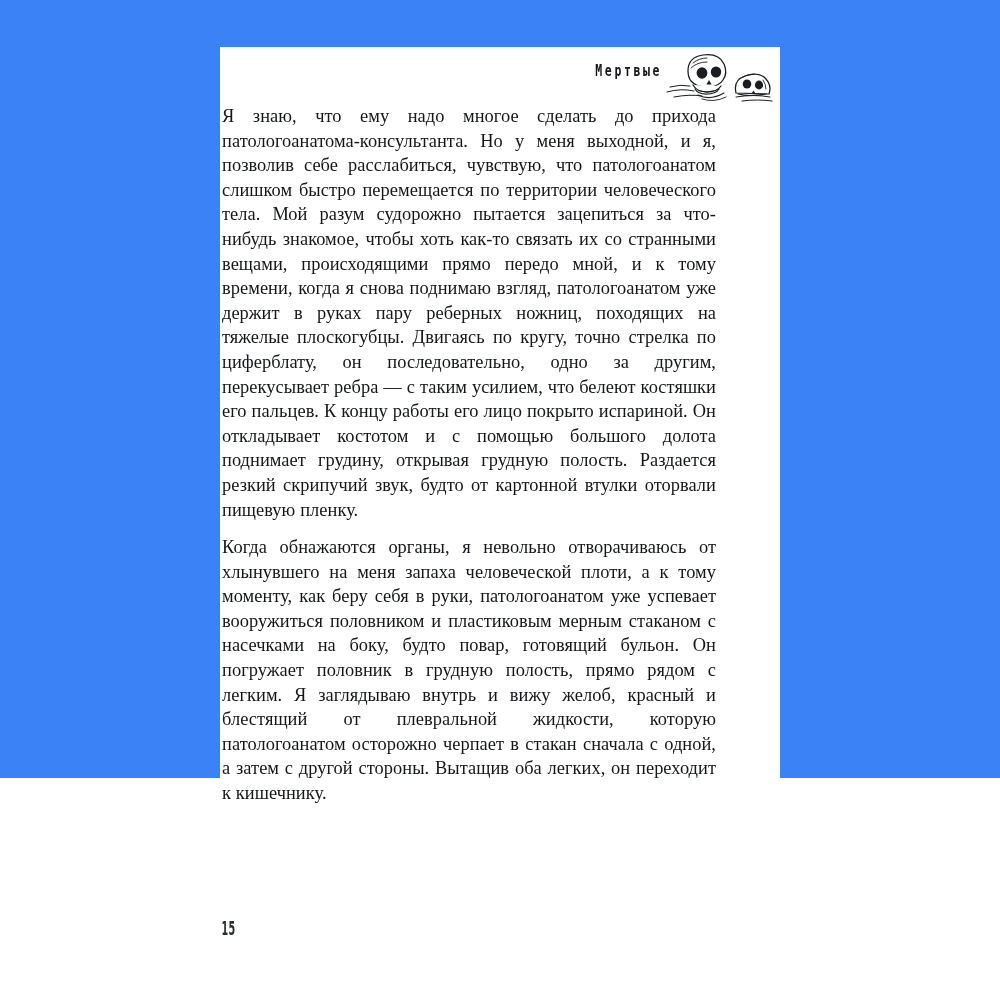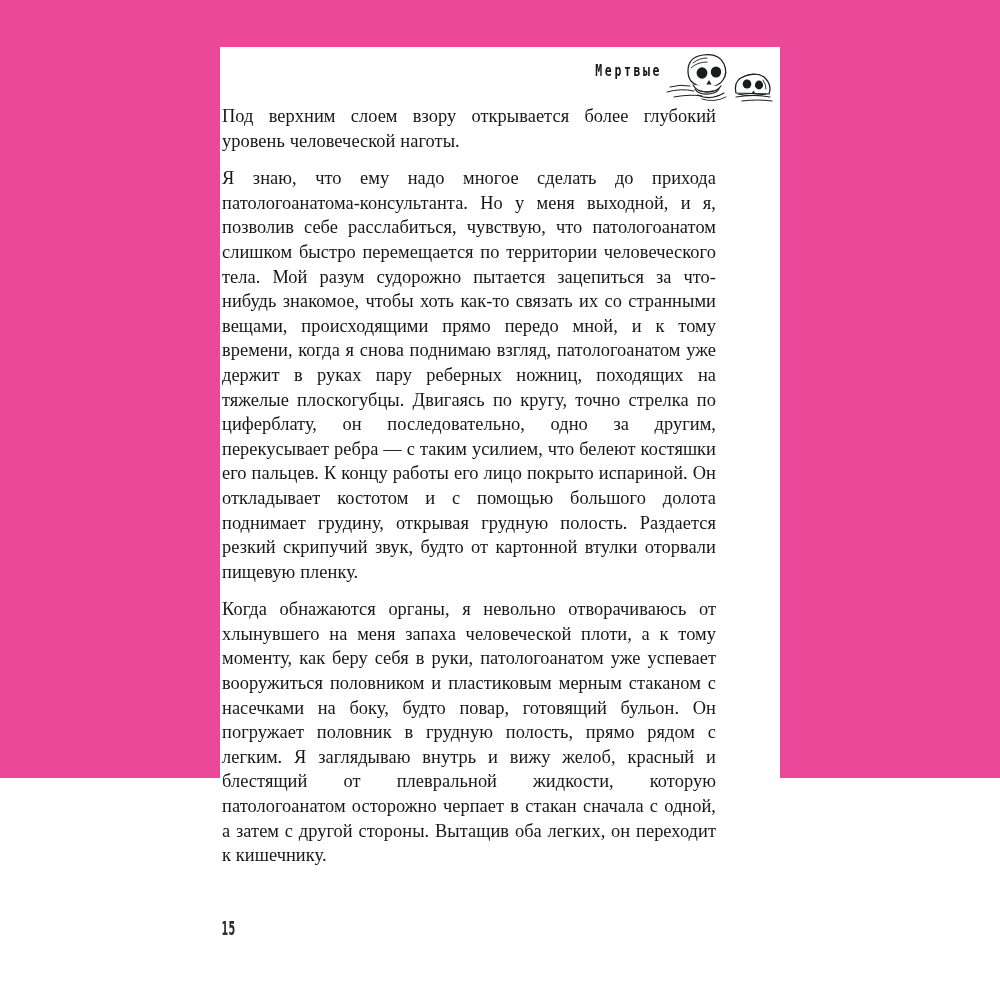--- a/index.html
+++ b/index.html
@@ -11,21 +11,21 @@
     width: 1000px;
     height: 1000px;
     overflow: hidden;
     font-family: "Liberation Serif", "DejaVu Serif", serif;
   }
 
   #backdrop {
     position: relative;
     width: 1000px;
     height: 778px;
-    background: #ec4899;
+    background: #3b82f6;
   }
 
   
   #page {
     position: absolute;
     left: 220px;
     top: 47px;
     width: 560px;
     height: 908px;
     background: #ffffff;
@@ -166,21 +166,20 @@
             <path d="M101 33 q3 4 3 9" stroke-width="0.9"></path>
 
             <path d="M36 48 q12 6 26 -2" stroke-width="1.1"></path>
             <path d="M40 52 q12 4 24 -2" stroke-width="0.9"></path>
           </g>
         </svg>
       </div>
     </div>
 
     <div id="body-text">
-      <p class="para">Под верхним слоем взору открывается более глубокий уровень человеческой наготы.</p>
       <p class="para">Я знаю, что ему надо многое сделать до прихода патологоанатома-консультанта. Но у меня выходной, и я, позволив себе расслабиться, чувствую, что патологоанатом слишком быстро перемещается по территории человеческого тела. Мой разум судорожно пытается зацепиться за что-нибудь знакомое, чтобы хоть как-то связать их со странными вещами, происходящими прямо передо мной, и к тому времени, когда я снова поднимаю взгляд, патологоанатом уже держит в руках пару реберных ножниц, походящих на тяжелые плоскогубцы. Двигаясь по кругу, точно стрелка по циферблату, он последовательно, одно за другим, перекусывает ребра — с таким усилием, что белеют костяшки его пальцев. К концу работы его лицо покрыто испариной. Он откладывает костотом и с помощью большого долота поднимает грудину, открывая грудную полость. Раздается резкий скрипучий звук, будто от картонной втулки оторвали пищевую пленку.</p>
       <p class="para">Когда обнажаются органы, я невольно отворачиваюсь от хлынувшего на меня запаха человеческой плоти, а к тому моменту, как беру себя в руки, патологоанатом уже успевает вооружиться половником и пластиковым мерным стаканом с насечками на боку, будто повар, готовящий бульон. Он погружает половник в грудную полость, прямо рядом с легким. Я заглядываю внутрь и вижу желоб, красный и блестящий от плевральной жидкости, которую патологоанатом осторожно черпает в стакан сначала с одной, а затем с другой стороны. Вытащив оба легких, он переходит к кишечнику.</p>
     </div>
 
     <div id="folio">
       <span id="folio-number">15</span>
     </div>
 
   </div>
 </div>

